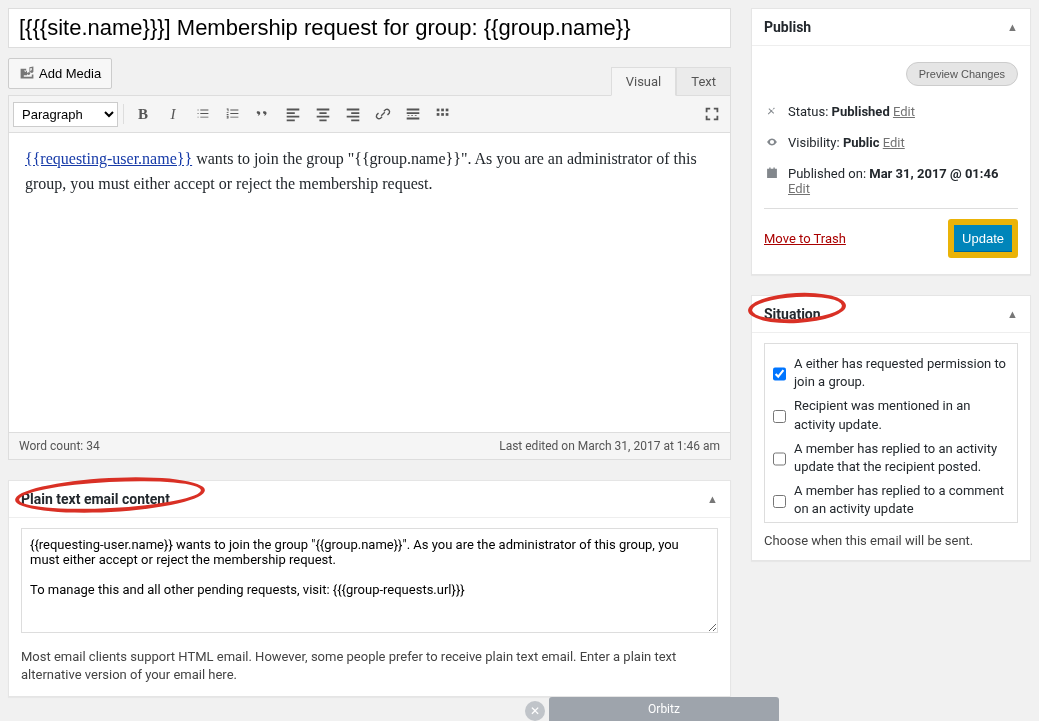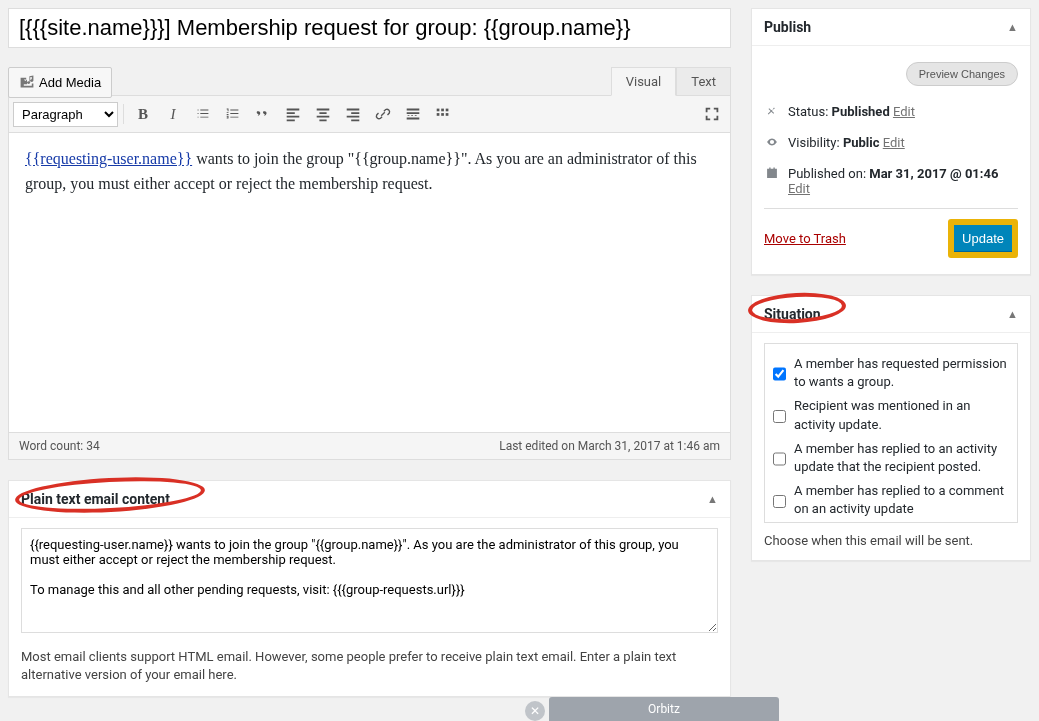--- a/index.html
+++ b/index.html
@@ -3,21 +3,21 @@
 <meta charset="utf-8">
 <style>
 * { box-sizing: border-box; margin: 0; padding: 0; }
 body { font-family: -apple-system, BlinkMacSystemFont, "Segoe UI", Roboto, sans-serif; font-size: 13px; color: #23282d; background: #f1f1f1; padding: 8px; }
 .wrap { display: flex; gap: 20px; max-width: 1023px; }
 .main-col { flex: 1; min-width: 0; }
 .side-col { width: 280px; flex-shrink: 0; }
 
 .title-input { width: 100%; font-size: 22px; padding: 6px 10px; border: 1px solid #ddd; background: #fff; margin-bottom: 10px; height: 40px; }
 
-.media-btn-row { height: 40px; display: flex; align-items: flex-end; }
+.media-btn-row { height: 40px; display: flex; align-items: flex-start; }
 .media-btn { display: inline-flex; align-items: center; gap: 4px; padding: 5px 10px; border: 1px solid #ccc; background: #f7f7f7; cursor: pointer; font-size: 13px; border-radius: 2px; }
 .media-btn .icon { font-size: 15px; }
 
 .editor-tabs { display: flex; justify-content: flex-end; margin-top: -31px; position: relative; }
 .editor-tab { padding: 6px 14px; border: 1px solid #ddd; background: #ebebeb; cursor: pointer; font-size: 13px; color: #555; border-bottom: none; }
 .editor-tab.active { background: #f5f5f5; border-bottom: 1px solid #f5f5f5; margin-bottom: -1px; }
 
 .toolbar { background: #f5f5f5; border: 1px solid #ddd; border-bottom: 1px solid #ddd; display: flex; align-items: center; padding: 4px; gap: 2px; }
 .toolbar select { font-size: 13px; padding: 3px 4px; border: 1px solid #ccc; background: #fff; width: 105px; }
 .tb-btn { width: 28px; height: 28px; display: flex; align-items: center; justify-content: center; cursor: pointer; color: #555; border-radius: 2px; }
@@ -234,21 +234,21 @@
     <div class="metabox rel-positioner">
       <div class="annot annot2" style="left:-4px;top:-3px"></div>
       <div class="metabox-header">
         <h2>Situation</h2>
         <span class="metabox-toggle">▲</span>
       </div>
       <div class="metabox-inside">
         <div class="sit-scroll" id="sit-list">
             <label class="sit-item">
               <input type="checkbox" checked="" style="">
-              <span>A member has requested permission to wants a group.</span>
+              <span>A either has requested permission to join a group.</span>
             </label>
             <label class="sit-item">
               <input type="checkbox" style="">
               <span>Recipient was mentioned in an activity update.</span>
             </label>
             <label class="sit-item">
               <input type="checkbox" style="">
               <span>A member has replied to an activity update that the recipient posted.</span>
             </label>
             <label class="sit-item">

